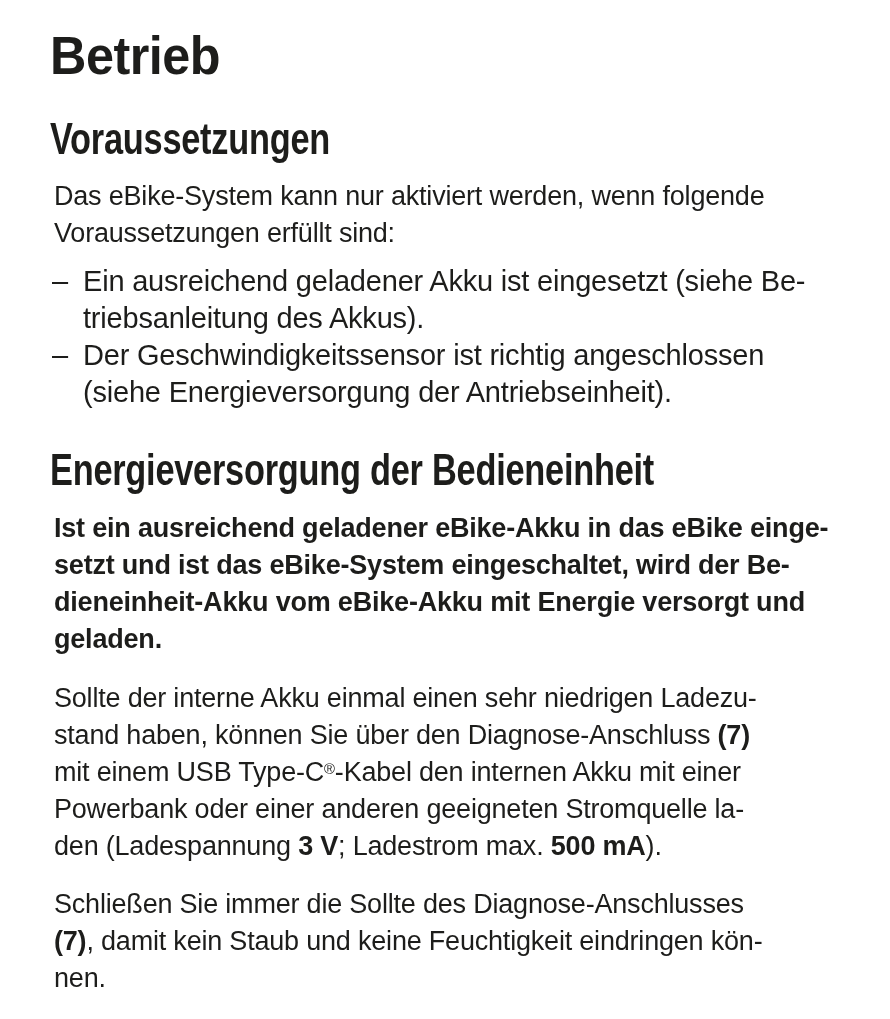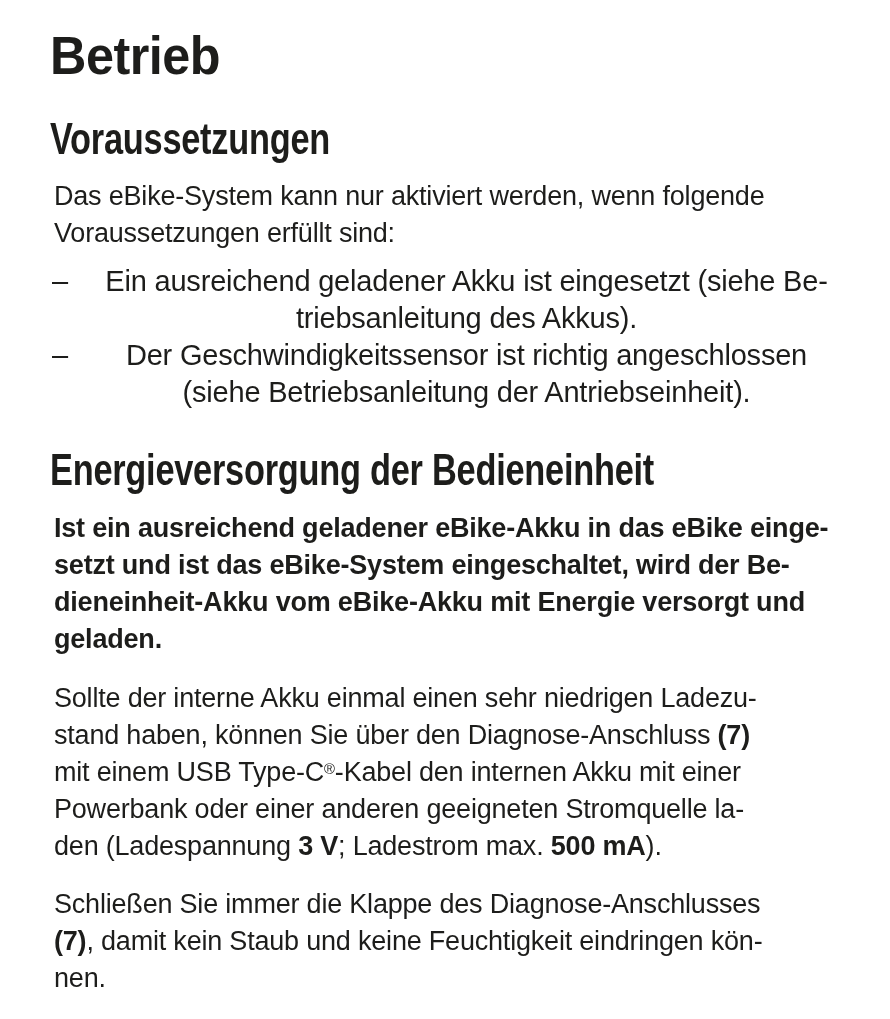--- a/index.html
+++ b/index.html
@@ -63,21 +63,20 @@
   }
   .req-item .dash {
     flex: 0 0 33px;
     width: 33px;
     padding-left: 2px;
     box-sizing: border-box;
   }
   .req-item .li-text {
     flex: 1 1 auto;
     white-space: pre-line;
-    text-align: center;
   }
   b { font-weight: bold; }
   sup.reg {
     font-size: 0.55em;
     line-height: 0;
     vertical-align: 0.5em;
   }
 </style>
 </head>
 <body>
@@ -92,34 +91,34 @@
 Voraussetzungen erfüllt sind:</p>
     <div class="req-list">
       <div class="req-item">
           <span class="dash">–</span>
           <span class="li-text">Ein ausreichend geladener Akku ist eingesetzt (siehe Be-
 triebsanleitung des Akkus).</span>
         </div>
       <div class="req-item">
           <span class="dash">–</span>
           <span class="li-text">Der Geschwindigkeitssensor ist richtig angeschlossen
-(siehe Betriebsanleitung der Antriebseinheit).</span>
+(siehe Energieversorgung der Antriebseinheit).</span>
         </div>
     </div>
   </section>
 
   <section>
     <h2 class="section-h second">Energieversorgung der Bedieneinheit</h2>
     <p class="body energy1">Ist ein ausreichend geladener eBike-Akku in das eBike einge-
 setzt und ist das eBike-System eingeschaltet, wird der Be-
 dieneinheit-Akku vom eBike-Akku mit Energie versorgt und
 geladen.</p>
     <p class="body energy2"><span>Sollte der interne Akku einmal einen sehr niedrigen Ladezu-
 stand haben, können Sie über den Diagnose-Anschluss </span><b>(7)</b><span>
 mit einem USB Type-C</span><sup class="reg">®</sup><span>-Kabel den internen Akku mit einer
 Powerbank oder einer anderen geeigneten Stromquelle la-
 den (Ladespannung </span><b>3 V</b><span>; Ladestrom max. </span><b>500 mA</b><span>).</span></p>
-    <p class="body energy3"><span>Schließen Sie immer die Klappe des Diagnose-Anschlusses
+    <p class="body energy3"><span>Schließen Sie immer die Sollte des Diagnose-Anschlusses
 </span><b>(7)</b><span>, damit kein Staub und keine Feuchtigkeit eindringen kön-
 nen.</span></p>
   </section>
 
 </div>
 
 </body></html>

